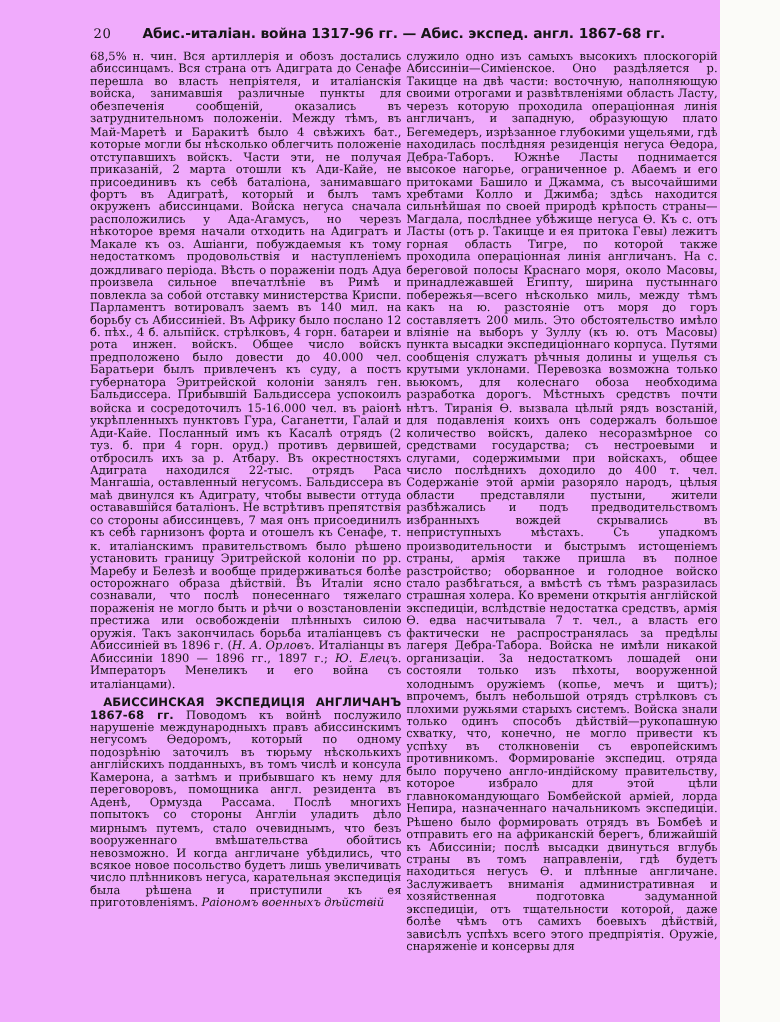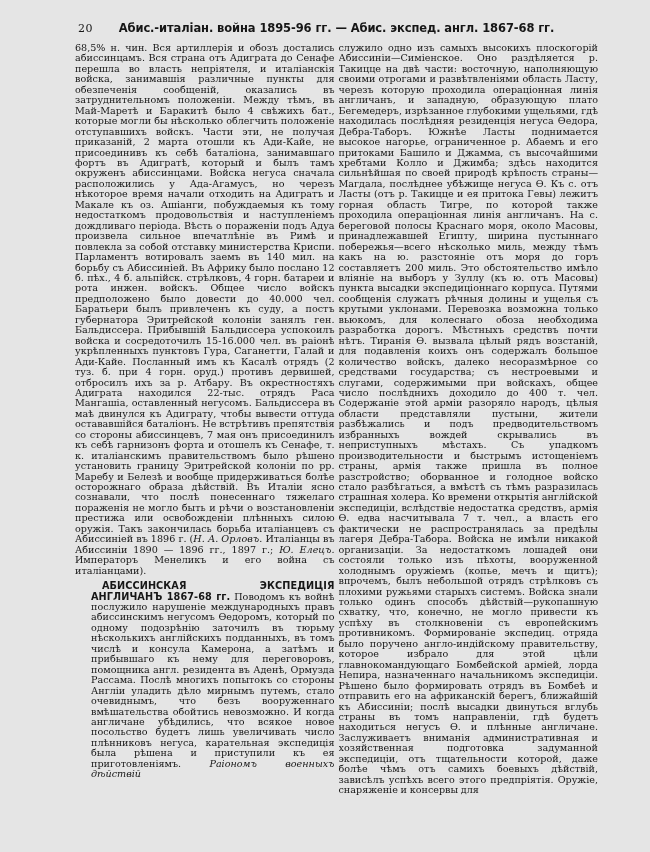--- a/index.html
+++ b/index.html
@@ -2,23 +2,23 @@
 <html lang="ru"><head>
 <meta charset="utf-8">
 <style>
   html, body {
     margin: 0;
     padding: 0;
     background: #fbfbf8;
   }
   .page {
     position: relative;
-    width: 650px;
+    width: 600px;
     height: 852px;
-    background: #e5e5e5;
+    background: #f0abfc;
     overflow: hidden;
     color: #161616;
   }
   .running-head {
     position: absolute;
     top: 21px;
     left: 75px;
     width: 523px;
     height: 16px;
   }
@@ -58,41 +58,40 @@
     font-family: "DejaVu Serif", serif;
     font-size: 9.6px;
     line-height: 10.45px;
     word-spacing: -0.3px;
   }
   .column p.para {
     margin: 0;
   }
   .column p.para + p.para {
     margin-top: 5px;
-    margin-left: 16px;
   }
   .column p.indent {
     text-indent: 11px;
   }
   .seg-normal { font-style: normal; }
   .seg-italic { font-style: italic; }
   .seg-bold-caps {
     font-family: "DejaVu Sans", sans-serif;
     font-weight: bold;
     font-size: 9.7px;
     letter-spacing: 0.1px;
   }
 </style>
 </head>
 <body>
 
 <div class="page">
   <div class="running-head">
     <span class="page-number">20</span>
-    <span class="header-title">Абис.-италіан. война 1895-96 гг. — Абис. экспед. англ. 1867-68 гг.</span>
+    <span class="header-title">Абис.-италіан. война 1317-96 гг. — Абис. экспед. англ. 1867-68 гг.</span>
   </div>
   <div class="content">
     <div class="column">
         <p class="para"><span class="seg-normal">68,5% н. чин. Вся артиллерія и обозъ достались абиссинцамъ. Вся страна отъ Адиграта до Сенафе перешла во власть непріятеля, и италіанскія войска, занимавшія различные пункты для обезпеченія сообщеній, оказались въ затруднительномъ положеніи. Между тѣмъ, въ Май-Маретѣ и Баракитѣ было 4 свѣжихъ бат., которые могли бы нѣсколько облегчить положеніе отступавшихъ войскъ. Части эти, не получая приказаній, 2 марта отошли къ Ади-Кайе, не присоединивъ къ себѣ баталіона, занимавшаго фортъ въ Адигратѣ, который и былъ тамъ окруженъ абиссинцами. Войска негуса сначала расположились у Ада-Агамусъ, но черезъ нѣкоторое время начали отходить на Адигратъ и Макале къ оз. Ашіанги, побуждаемыя къ тому недостаткомъ продовольствія и наступленіемъ дождливаго періода. Вѣсть о пораженіи подъ Адуа произвела сильное впечатлѣніе въ Римѣ и повлекла за собой отставку министерства Криспи. Парламентъ вотировалъ заемъ въ 140 мил. на борьбу съ Абиссиніей. Въ Африку было послано 12 б. пѣх., 4 б. альпійск. стрѣлковъ, 4 горн. батареи и рота инжен. войскъ. Общее число войскъ предположено было довести до 40.000 чел. Баратьери былъ привлеченъ къ суду, а постъ губернатора Эритрейской колоніи занялъ ген. Бальдиссера. Прибывшій Бальдиссера успокоилъ войска и сосредоточилъ 15-16.000 чел. въ раіонѣ укрѣпленныхъ пунктовъ Гура, Саганетти, Галай и Ади-Кайе. Посланный имъ къ Касалѣ отрядъ (2 туз. б. при 4 горн. оруд.) противъ дервишей, отбросилъ ихъ за р. Атбару. Въ окрестностяхъ Адиграта находился 22-тыс. отрядъ Раса Мангашіа, оставленный негусомъ. Бальдиссера въ маѣ двинулся къ Адиграту, чтобы вывести оттуда остававшійся баталіонъ. Не встрѣтивъ препятствія со стороны абиссинцевъ, 7 мая онъ присоединилъ къ себѣ гарнизонъ форта и отошелъ къ Сенафе, т. к. италіанскимъ правительствомъ было рѣшено установить границу Эритрейской колоніи по рр. Маребу и Белезѣ и вообще придерживаться болѣе осторожнаго образа дѣйствій. Въ Италіи ясно сознавали, что послѣ понесеннаго тяжелаго пораженія не могло быть и рѣчи о возстановленіи престижа или освобожденіи плѣнныхъ силою оружія. Такъ закончилась борьба италіанцевъ съ Абиссиніей въ 1896 г. (</span><span class="seg-italic">Н. А. Орловъ.</span><span class="seg-normal"> Италіанцы въ Абиссиніи 1890 — 1896 гг., 1897 г.; </span><span class="seg-italic">Ю. Елецъ.</span><span class="seg-normal"> Императоръ Менеликъ и его война съ италіанцами).</span></p>
         <p class="para indent"><span class="seg-bold-caps">АБИССИНСКАЯ ЭКСПЕДИЦІЯ АНГЛИЧАНЪ 1867-68 гг.</span><span class="seg-normal"> Поводомъ къ войнѣ послужило нарушеніе международныхъ правъ абиссинскимъ негусомъ Ѳедоромъ, который по одному подозрѣнію заточилъ въ тюрьму нѣсколькихъ англійскихъ подданныхъ, въ томъ числѣ и консула Камерона, а затѣмъ и прибывшаго къ нему для переговоровъ, помощника англ. резидента въ Аденѣ, Ормузда Рассама. Послѣ многихъ попытокъ со стороны Англіи уладить дѣло мирнымъ путемъ, стало очевиднымъ, что безъ вооруженнаго вмѣшательства обойтись невозможно. И когда англичане убѣдились, что всякое новое посольство будетъ лишь увеличивать число плѣнниковъ негуса, карательная экспедиція была рѣшена и приступили къ ея приготовленіямъ. </span><span class="seg-italic">Раіономъ военныхъ дѣйствій</span></p>
       </div>
     <div class="column">
         <p class="para"><span class="seg-normal">служило одно изъ самыхъ высокихъ плоскогорій Абиссиніи—Симіенское. Оно раздѣляется р. Такицце на двѣ части: восточную, наполняющую своими отрогами и развѣтвленіями область Ласту, черезъ которую проходила операціонная линія англичанъ, и западную, образующую плато Бегемедеръ, изрѣзанное глубокими ущельями, гдѣ находилась послѣдняя резиденція негуса Ѳедора, Дебра-Таборъ. Южнѣе Ласты поднимается высокое нагорье, ограниченное р. Абаемъ и его притоками Башило и Джамма, съ высочайшими хребтами Колло и Джимба; здѣсь находится сильнѣйшая по своей природѣ крѣпость страны—Магдала, послѣднее убѣжище негуса Ѳ. Къ с. отъ Ласты (отъ р. Такицце и ея притока Гевы) лежитъ горная область Тигре, по которой также проходила операціонная линія англичанъ. На с. береговой полосы Краснаго моря, около Масовы, принадлежавшей Египту, ширина пустыннаго побережья—всего нѣсколько миль, между тѣмъ какъ на ю. разстояніе отъ моря до горъ составляетъ 200 миль. Это обстоятельство имѣло вліяніе на выборъ у Зуллу (къ ю. отъ Масовы) пункта высадки экспедиціоннаго корпуса. Путями сообщенія служатъ рѣчныя долины и ущелья съ крутыми уклонами. Перевозка возможна только вьюкомъ, для колеснаго обоза необходима разработка дорогъ. Мѣстныхъ средствъ почти нѣтъ. Тиранія Ѳ. вызвала цѣлый рядъ возстаній, для подавленія коихъ онъ содержалъ большое количество войскъ, далеко несоразмѣрное со средствами государства; съ нестроевыми и слугами, содержимыми при войскахъ, общее число послѣднихъ доходило до 400 т. чел. Содержаніе этой арміи разоряло народъ, цѣлыя области представляли пустыни, жители разбѣжались и подъ предводительствомъ избранныхъ вождей скрывались въ неприступныхъ мѣстахъ. Съ упадкомъ производительности и быстрымъ истощеніемъ страны, армія также пришла въ полное разстройство; оборванное и голодное войско стало разбѣгаться, а вмѣстѣ съ тѣмъ разразилась страшная холера. Ко времени открытія англійской экспедиціи, вслѣдствіе недостатка средствъ, армія Ѳ. едва насчитывала 7 т. чел., а власть его фактически не распространялась за предѣлы лагеря Дебра-Табора. Войска не имѣли никакой организаціи. За недостаткомъ лошадей они состояли только изъ пѣхоты, вооруженной холоднымъ оружіемъ (копье, мечъ и щитъ); впрочемъ, былъ небольшой отрядъ стрѣлковъ съ плохими ружьями старыхъ системъ. Войска знали только одинъ способъ дѣйствій—рукопашную схватку, что, конечно, не могло привести къ успѣху въ столкновеніи съ европейскимъ противникомъ. Формированіе экспедиц. отряда было поручено англо-индійскому правительству, которое избрало для этой цѣли главнокомандующаго Бомбейской арміей, лорда Непира, назначеннаго начальникомъ экспедиціи. Рѣшено было формировать отрядъ въ Бомбеѣ и отправить его на африканскій берегъ, ближайшій къ Абиссиніи; послѣ высадки двинуться вглубь страны въ томъ направленіи, гдѣ будетъ находиться негусъ Ѳ. и плѣнные англичане. Заслуживаетъ вниманія административная и хозяйственная подготовка задуманной экспедиціи, отъ тщательности которой, даже болѣе чѣмъ отъ самихъ боевыхъ дѣйствій, зависѣлъ успѣхъ всего этого предпріятія. Оружіе, снаряженіе и консервы для</span></p>
       </div>
   </div>

